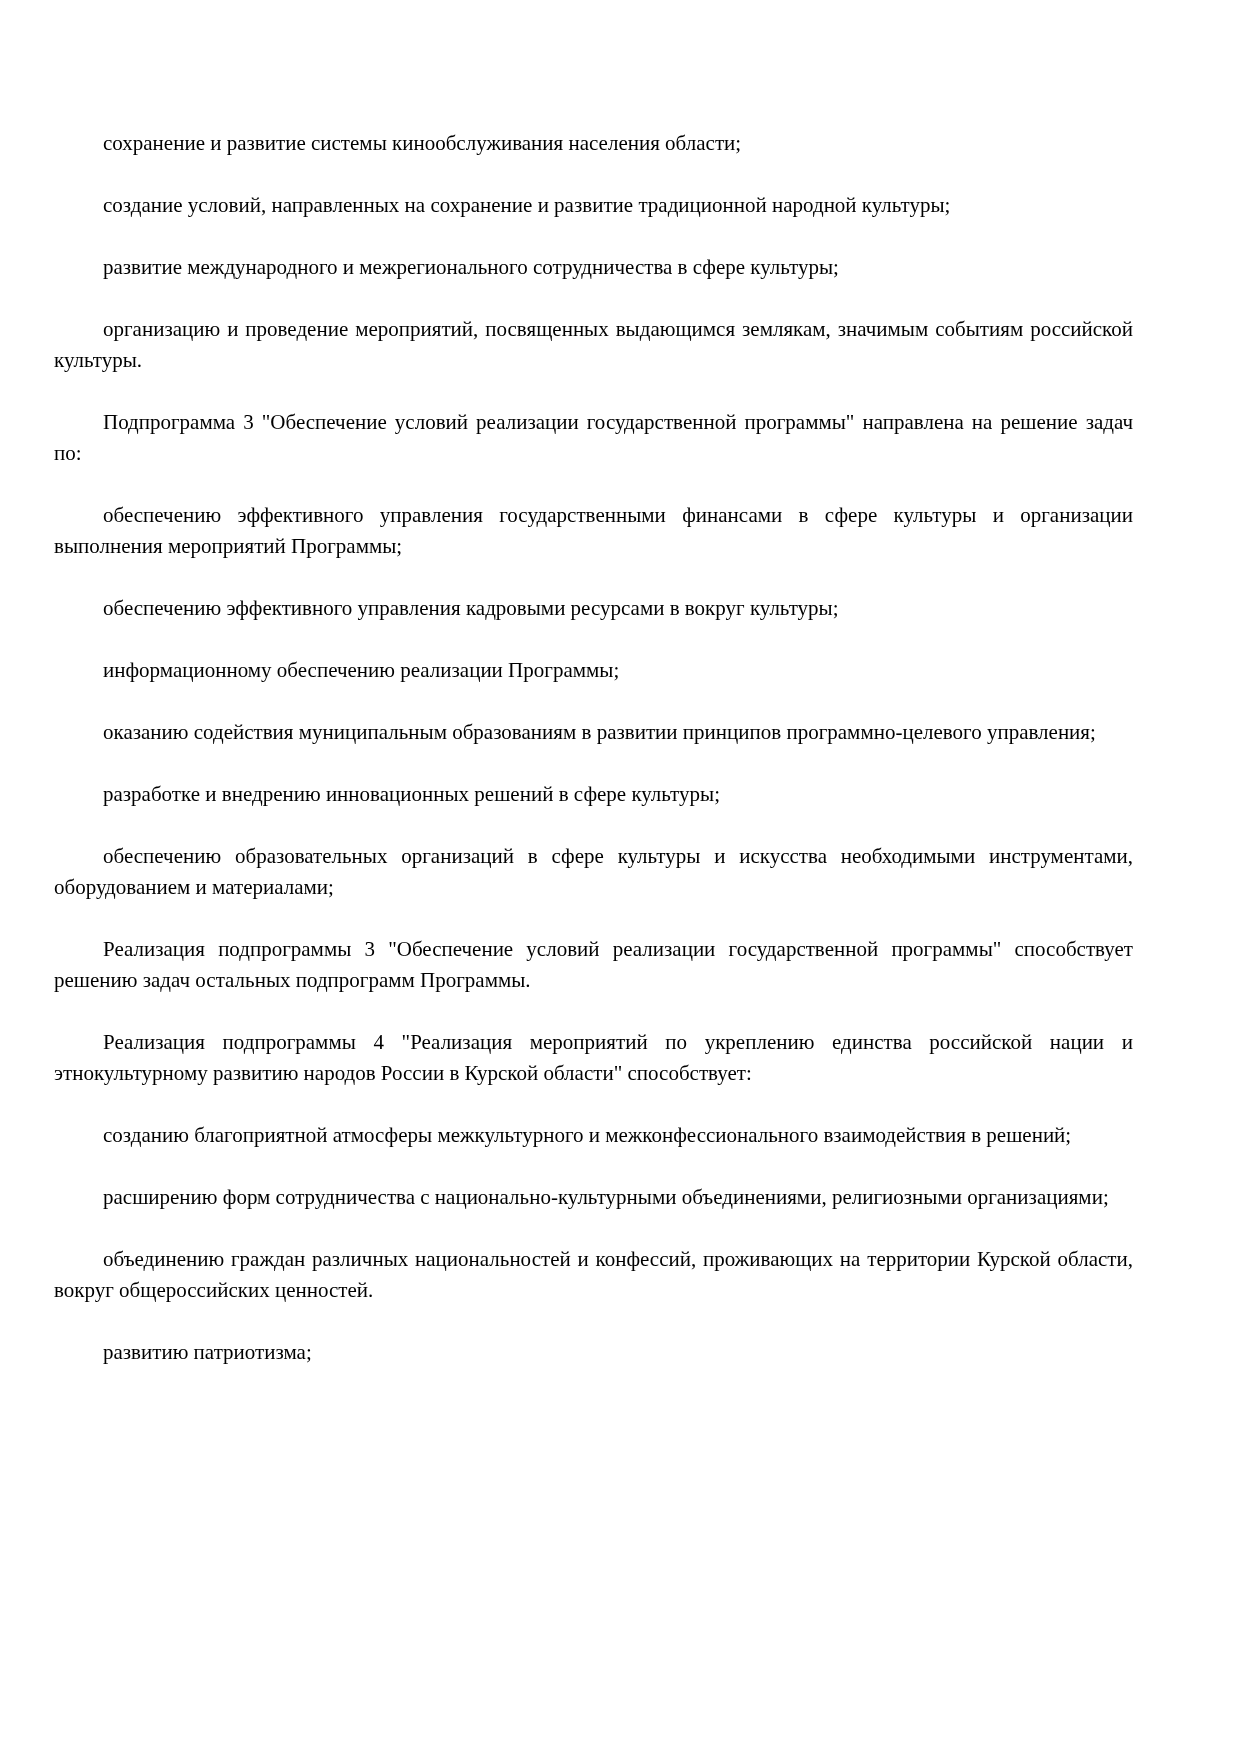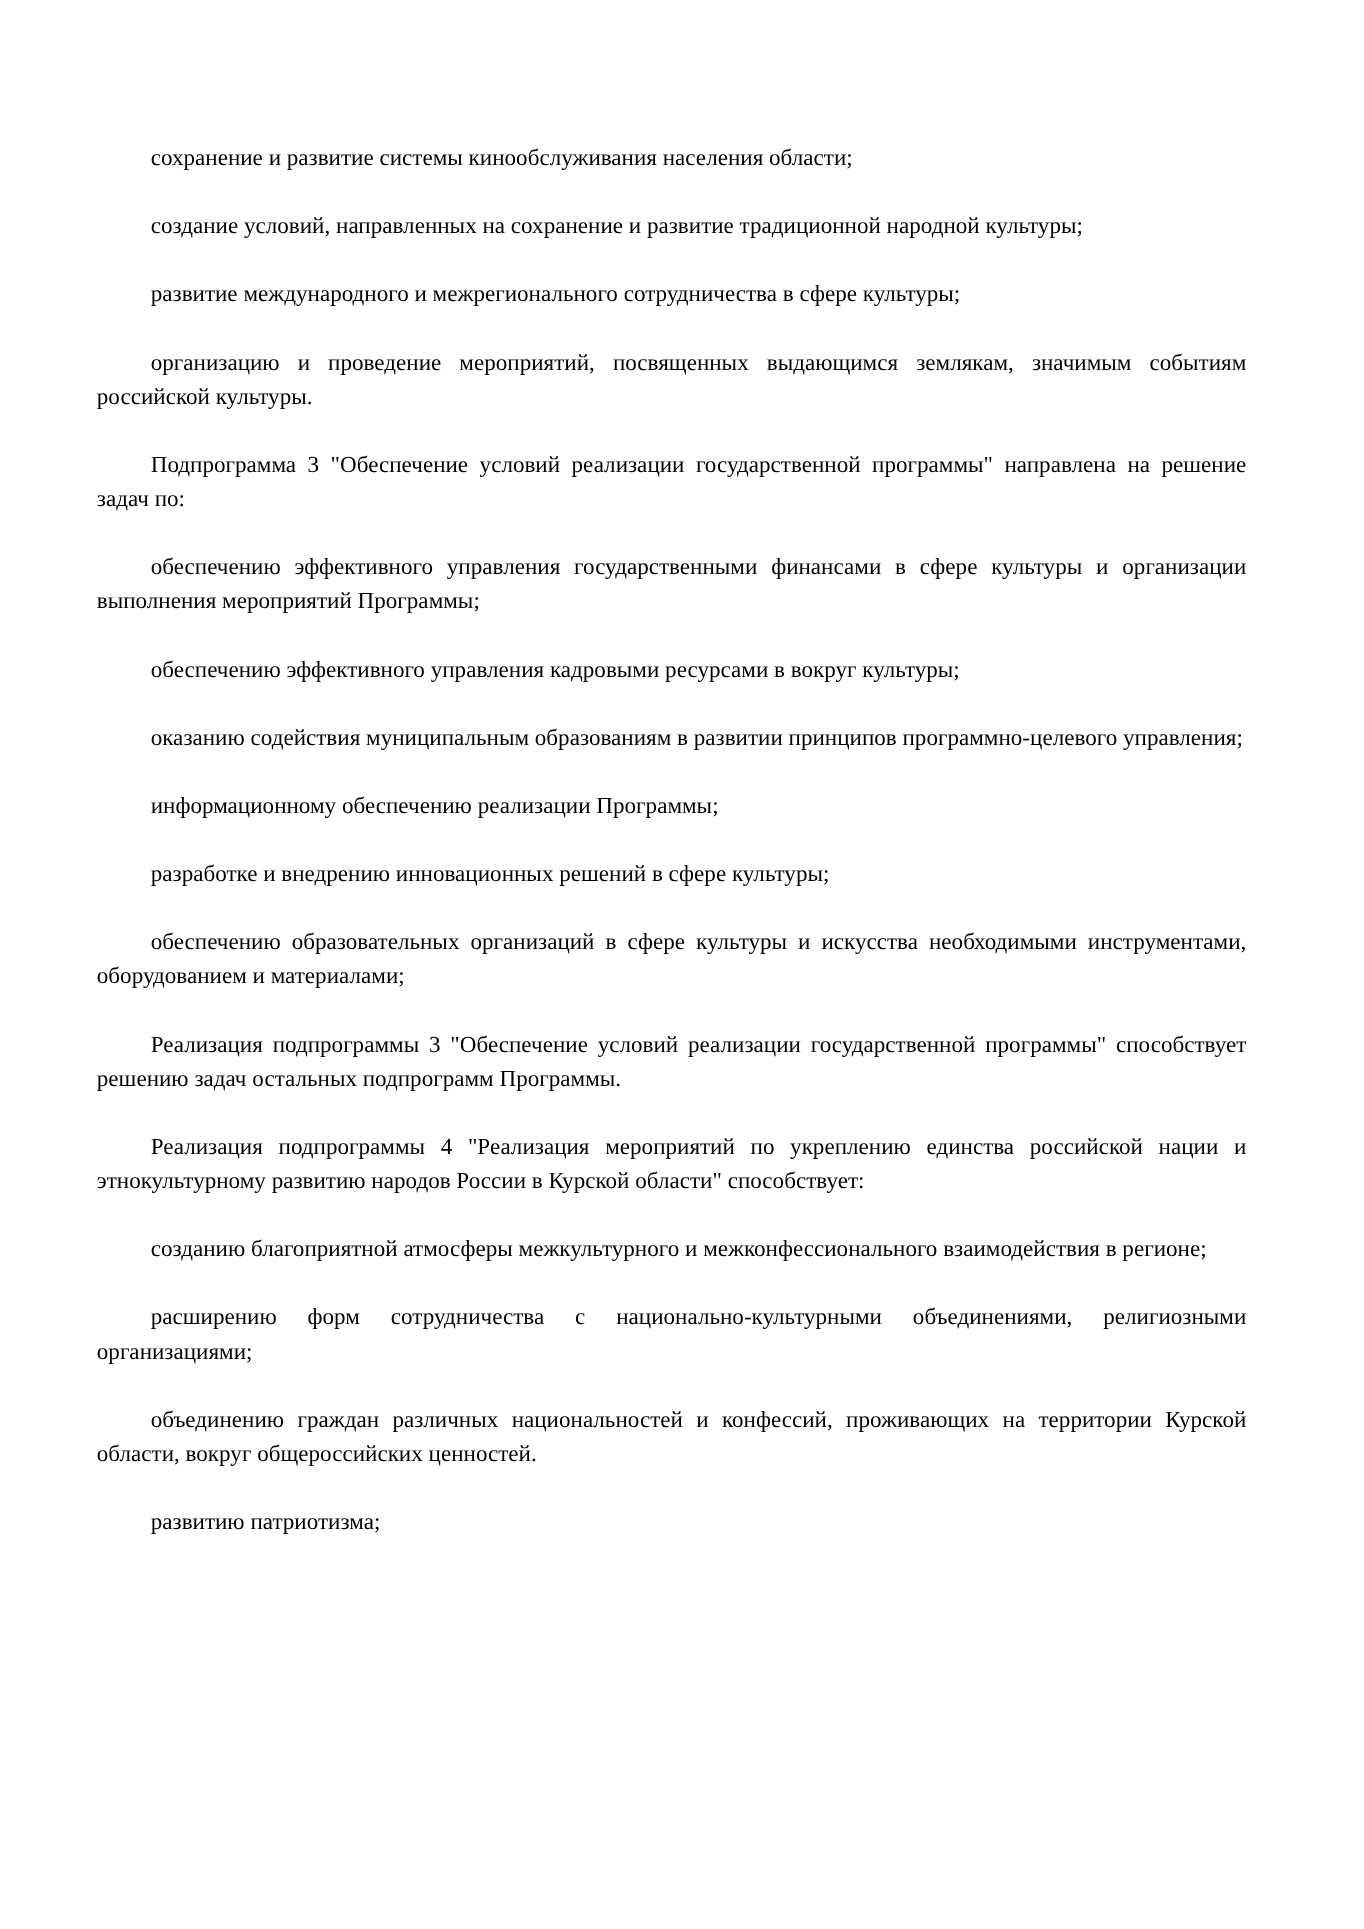--- a/index.html
+++ b/index.html
@@ -9,21 +9,21 @@
   }
   body {
     width: 1240px;
     height: 1754px;
     overflow: hidden;
   }
   .page {
     box-sizing: border-box;
     width: 1240px;
     height: 1754px;
-    padding: 128px 107px 0 88px;
+    padding: 128px 107px 0 54px;
     background: #ffffff;
     color: #000000;
     font-family: "Liberation Serif", "DejaVu Serif", serif;
     font-size: 21px;
     line-height: 31px;
   }
   .page p.para {
     margin: 0 0 31px 0;
     text-indent: 49px;
     text-align: justify;
@@ -34,23 +34,23 @@
 <body>
 
 <div class="page">
   <p class="para">сохранение и развитие системы кинообслуживания населения области;</p>
   <p class="para">создание условий, направленных на сохранение и развитие традиционной народной культуры;</p>
   <p class="para">развитие международного и межрегионального сотрудничества в сфере культуры;</p>
   <p class="para">организацию и проведение мероприятий, посвященных выдающимся землякам, значимым событиям российской культуры.</p>
   <p class="para">Подпрограмма 3 "Обеспечение условий реализации государственной программы" направлена на решение задач по:</p>
   <p class="para">обеспечению эффективного управления государственными финансами в сфере культуры и организации выполнения мероприятий Программы;</p>
   <p class="para">обеспечению эффективного управления кадровыми ресурсами в вокруг культуры;</p>
+  <p class="para">информационному обеспечению реализации Программы;</p>
   <p class="para">оказанию содействия муниципальным образованиям в развитии принципов программно-целевого управления;</p>
-  <p class="para">информационному обеспечению реализации Программы;</p>
   <p class="para">разработке и внедрению инновационных решений в сфере культуры;</p>
   <p class="para">обеспечению образовательных организаций в сфере культуры и искусства необходимыми инструментами, оборудованием и материалами;</p>
   <p class="para">Реализация подпрограммы 3 "Обеспечение условий реализации государственной программы" способствует решению задач остальных подпрограмм Программы.</p>
   <p class="para">Реализация подпрограммы 4 "Реализация мероприятий по укреплению единства российской нации и этнокультурному развитию народов России в Курской области" способствует:</p>
-  <p class="para">созданию благоприятной атмосферы межкультурного и межконфессионального взаимодействия в регионе;</p>
+  <p class="para">созданию благоприятной атмосферы межкультурного и межконфессионального взаимодействия в решений;</p>
   <p class="para">расширению форм сотрудничества с национально-культурными объединениями, религиозными организациями;</p>
   <p class="para">объединению граждан различных национальностей и конфессий, проживающих на территории Курской области, вокруг общероссийских ценностей.</p>
   <p class="para">развитию патриотизма;</p>
 </div>
 
 </body></html>

